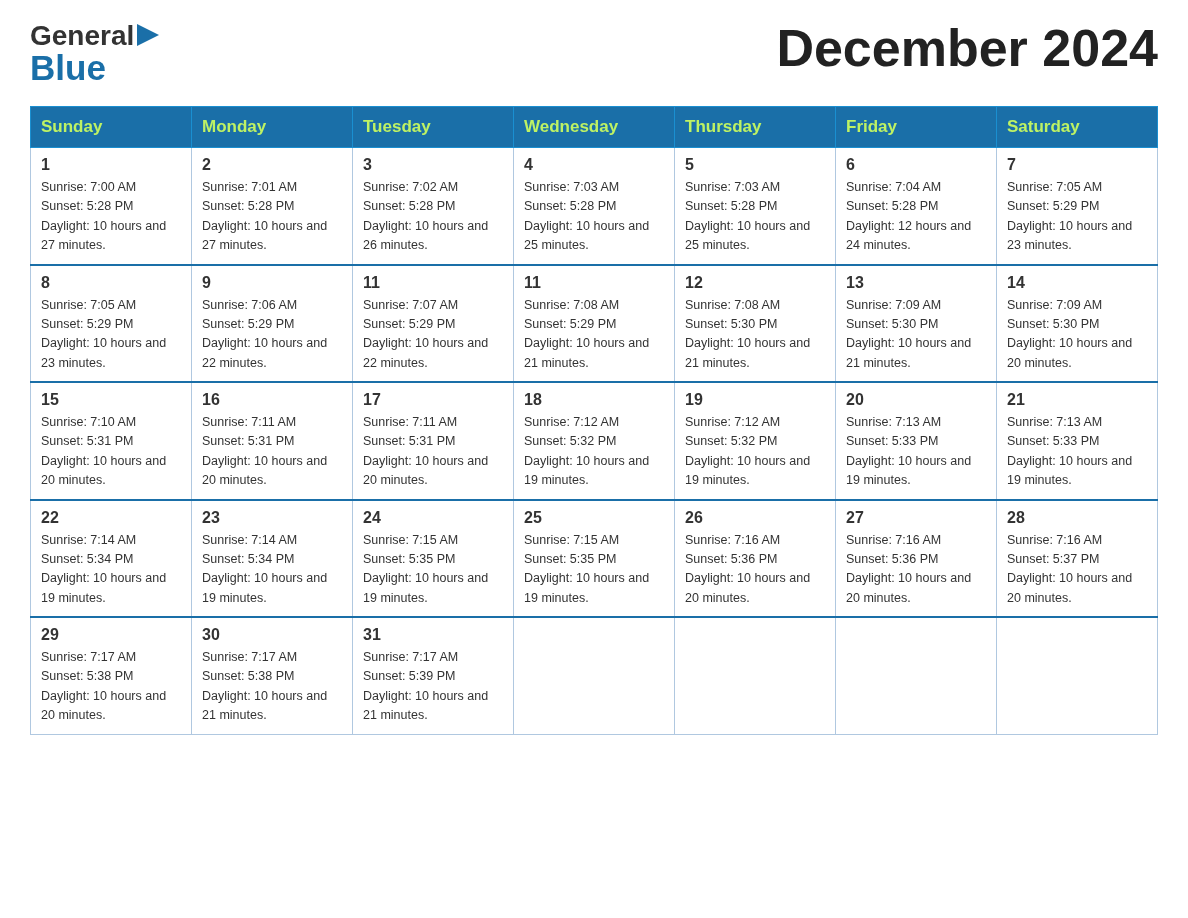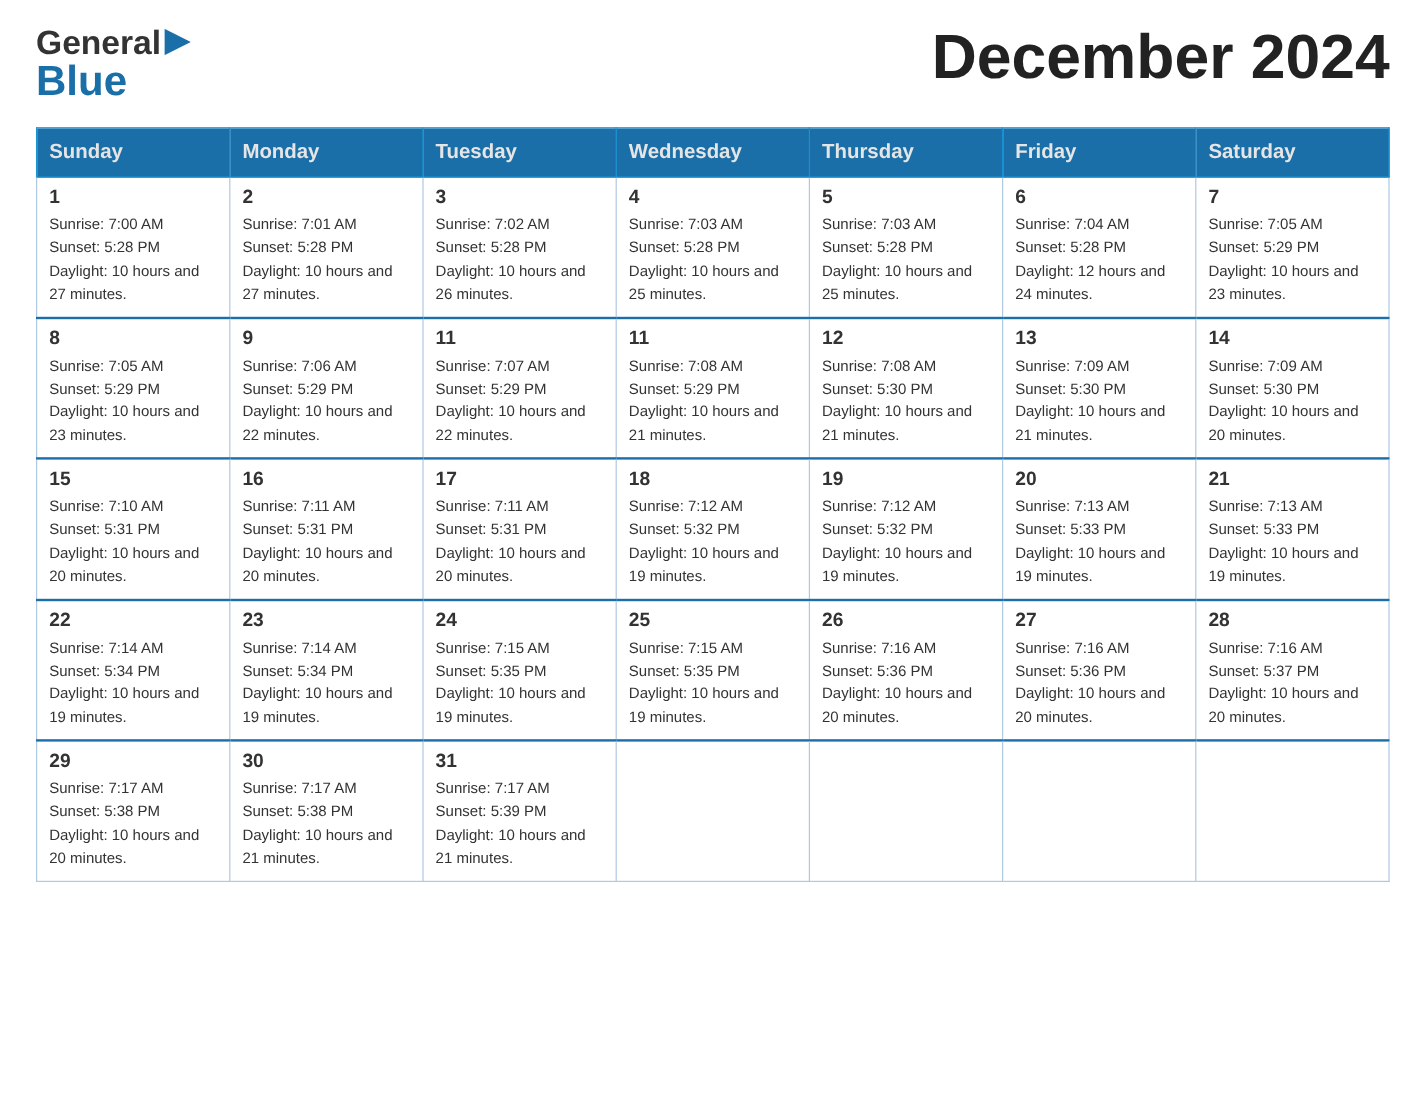--- a/index.html
+++ b/index.html
@@ -40,21 +40,21 @@
       color: #555;
       margin-top: 4px;
     }
     .calendar-table {
       width: 100%;
       border-collapse: collapse;
       border: 1px solid #1a6fa8;
     }
     .calendar-table th {
       background: #1a6fa8;
-      color: #e5e5e5;
+      color: #bef264;
       font-size: 17px;
       font-weight: bold;
       padding: 10px 10px;
       text-align: left;
       border: 1px solid #1a8fd1;
     }
     .calendar-table td {
       width: calc(100% / 7);
       vertical-align: top;
       padding: 8px 10px;

